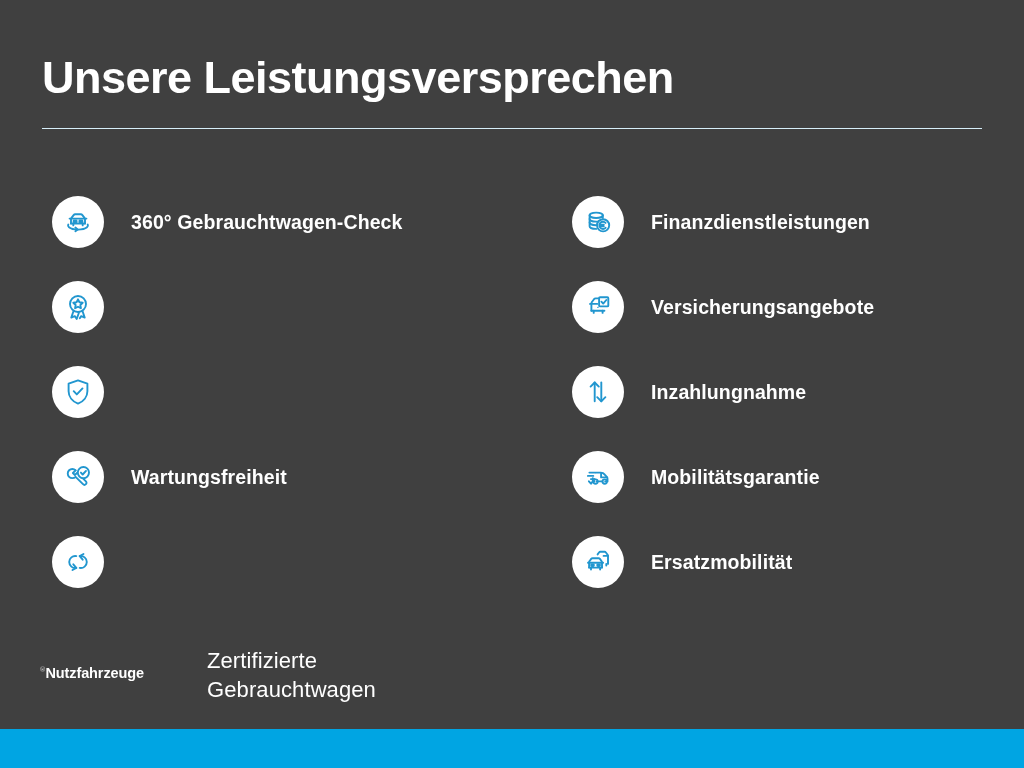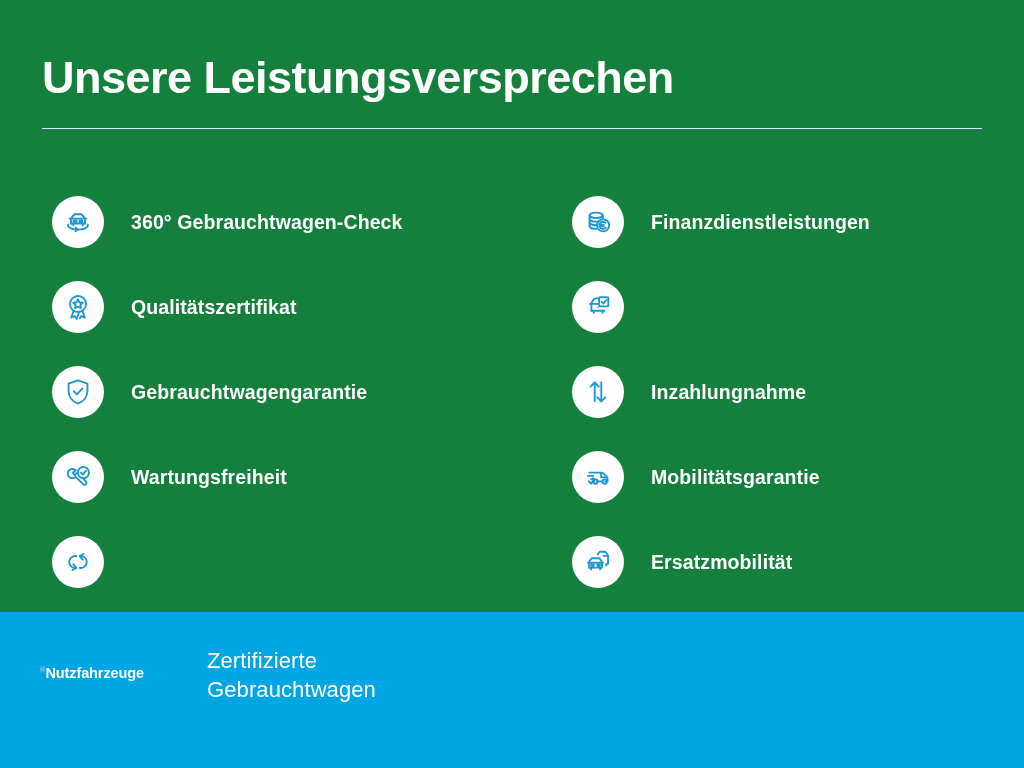--- a/index.html
+++ b/index.html
@@ -10,22 +10,22 @@
     width: 1024px;
     height: 768px;
     overflow: hidden;
     background: #00a5e3;
     font-family: "Liberation Sans", sans-serif;
     -webkit-font-smoothing: antialiased;
   }
   #slide {
     position: relative;
     width: 1024px;
-    height: 612px;
-    background: #15803d;
+    height: 729px;
+    background: #404040;
   }
 
   
   #header {
     position: absolute;
     left: 42px;
     top: 50px;
     width: 940px;
   }
   #page-title {
@@ -152,31 +152,29 @@
 
       <div class="feature-item">
         <div class="feature-badge">
           <svg width="32" height="32" viewBox="0 0 32 32" fill="none" stroke="#2196cf" stroke-width="1.9" stroke-linecap="round" stroke-linejoin="round">
             <circle cx="16" cy="13" r="8"></circle>
             <path d="M16 8.3l1.45 2.95 3.25.47-2.35 2.3.55 3.24L16 15.73l-2.9 1.53.55-3.24-2.35-2.3 3.25-.47z"></path>
             <path d="M11.6 19.8L9.3 26.6l3.5-1.5 1.9 2.9 2.2-6.3"></path>
             <path d="M20.4 19.8l2.3 6.8-3.5-1.5-1.4 2.1"></path>
           </svg>
         </div>
-        <div class="feature-label">Qualitätszertifikat</div>
       </div>
 
       <div class="feature-item">
         <div class="feature-badge">
           <svg width="32" height="32" viewBox="0 0 32 32" fill="none" stroke="#2196cf" stroke-width="1.9" stroke-linecap="round" stroke-linejoin="round">
             <path d="M16 4.4l9.4 3.3v7.5c0 5.4-3.8 10.3-9.4 12.4-5.6-2.1-9.4-7-9.4-12.4V7.7z"></path>
             <path d="M11.7 15.2l3.1 3.2 5.7-6"></path>
           </svg>
         </div>
-        <div class="feature-label">Gebrauchtwagengarantie</div>
       </div>
 
       <div class="feature-item">
         <div class="feature-badge">
           <svg width="32" height="32" viewBox="0 0 32 32" fill="none" stroke="#2196cf" stroke-width="1.9" stroke-linecap="round" stroke-linejoin="round">
             <path d="M13.6 9.3a4.6 4.6 0 1 0 0 6.5l7.4 7.4a2 2 0 0 0 2.9-2.9l-7.4-7.4"></path>
             <path d="M13.6 9.3l-2.7 2.7 2 2 2.7-2.7"></path>
             <circle cx="21.4" cy="11.6" r="5.6" fill="#ffffff"></circle>
             <path d="M18.9 11.6l1.8 1.9 3.3-3.6"></path>
           </svg>
@@ -220,20 +218,21 @@
           <svg width="32" height="32" viewBox="0 0 32 32" fill="none" stroke="#2196cf" stroke-width="1.9" stroke-linecap="round" stroke-linejoin="round">
             <path d="M19.9 7.4h-6.3c-.6 0-1.2.3-1.6.8L9.9 11c-.3.4-.5.9-.5 1.4v7.3"></path>
             <path d="M9.4 19.7h13"></path>
             <path d="M8 12.9h7.3"></path>
             <path d="M11.7 19.7v2.2M20.6 19.7v2.2"></path>
             <circle cx="15.9" cy="16.4" r=".7" fill="#2196cf" stroke="none"></circle>
             <rect x="17.1" y="6.2" width="9.2" height="9.2" rx="1" fill="#ffffff"></rect>
             <path d="M19.4 10.7l1.8 1.9 3.1-3.6"></path>
           </svg>
         </div>
+        <div class="feature-label">Versicherungsangebote</div>
       </div>
 
       <div class="feature-item">
         <div class="feature-badge">
           <svg width="32" height="32" viewBox="0 0 32 32" fill="none" stroke="#2196cf" stroke-width="1.9" stroke-linecap="round" stroke-linejoin="round">
             <path d="M12.7 25.3V6.5"></path>
             <path d="M8.6 10.6l4.1-4.1 4.1 4.1"></path>
             <path d="M19.3 6.5v18.8"></path>
             <path d="M15.2 21.2l4.1 4.1 4.1-4.1"></path>
           </svg>

